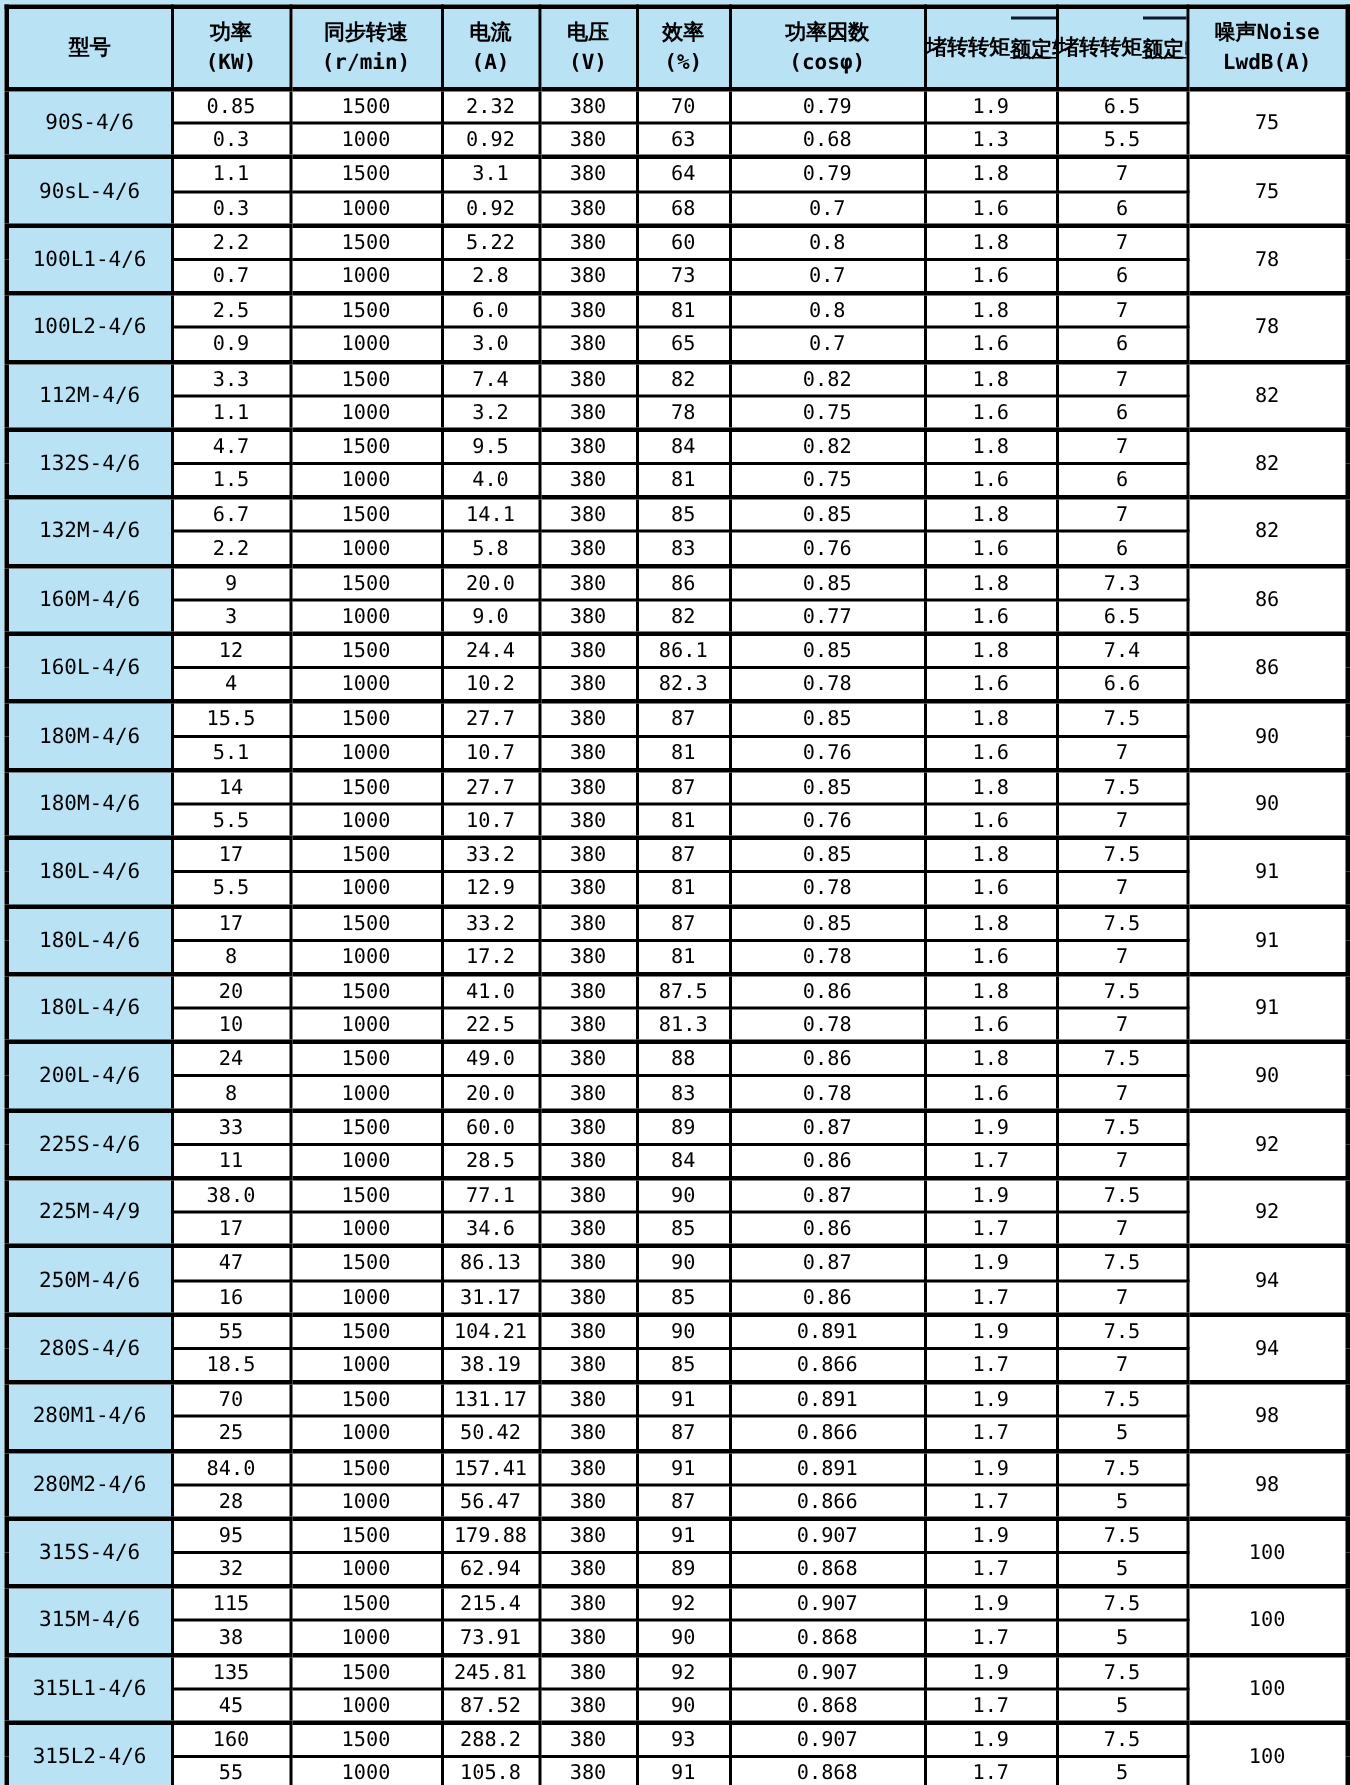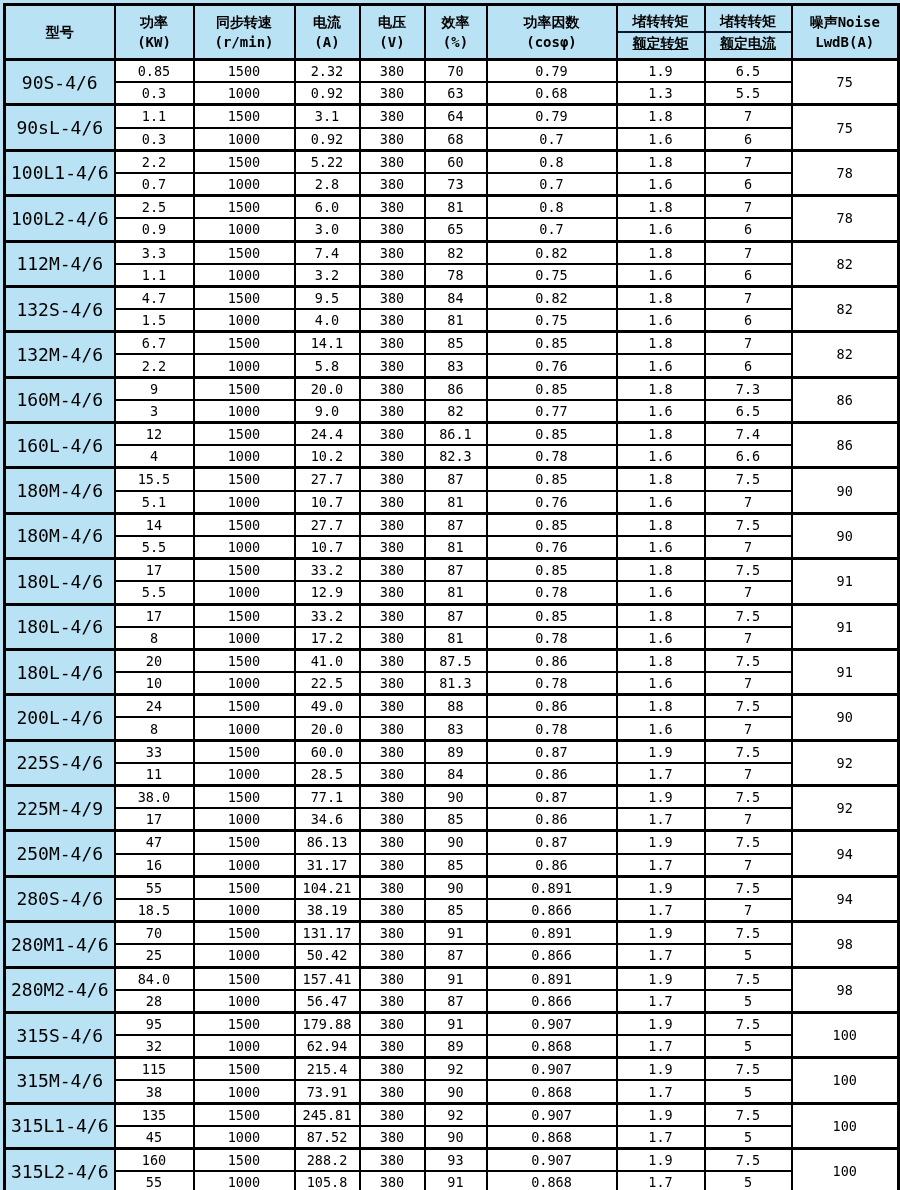--- a/index.html
+++ b/index.html
@@ -30,38 +30,37 @@
     height: 55px;
     font-size: 14px;
     font-weight: bold;
     line-height: 1.45;
     padding: 0;
   }
   thead th .hline { display: block; }
   thead th.split { padding: 0; }
   thead th.split .stack {
     display: flex;
-    flex-direction: column;
     height: 43px;
   }
   thead th.split .stack > div {
     flex: 1;
     display: flex;
     align-items: center;
     justify-content: center;
   }
   thead th.split .stack > div.bottom { border-top: 2px solid #0f172a; text-decoration: underline; }
   tbody td {
     height: 22.7px;
     font-size: 13.5px;
     background: #fff;
   }
   tbody td.model-cell {
     background: #b9e2f5;
-    font-size: 18px;
+    font-size: 14px;
   }
   tbody tr.group-start td { border-top: 3px solid #000; }
 </style>
 </head>
 <body>
 
 <table class="spec-table">
   <colgroup>
     <col style="width:110px">
     <col style="width:79px">

